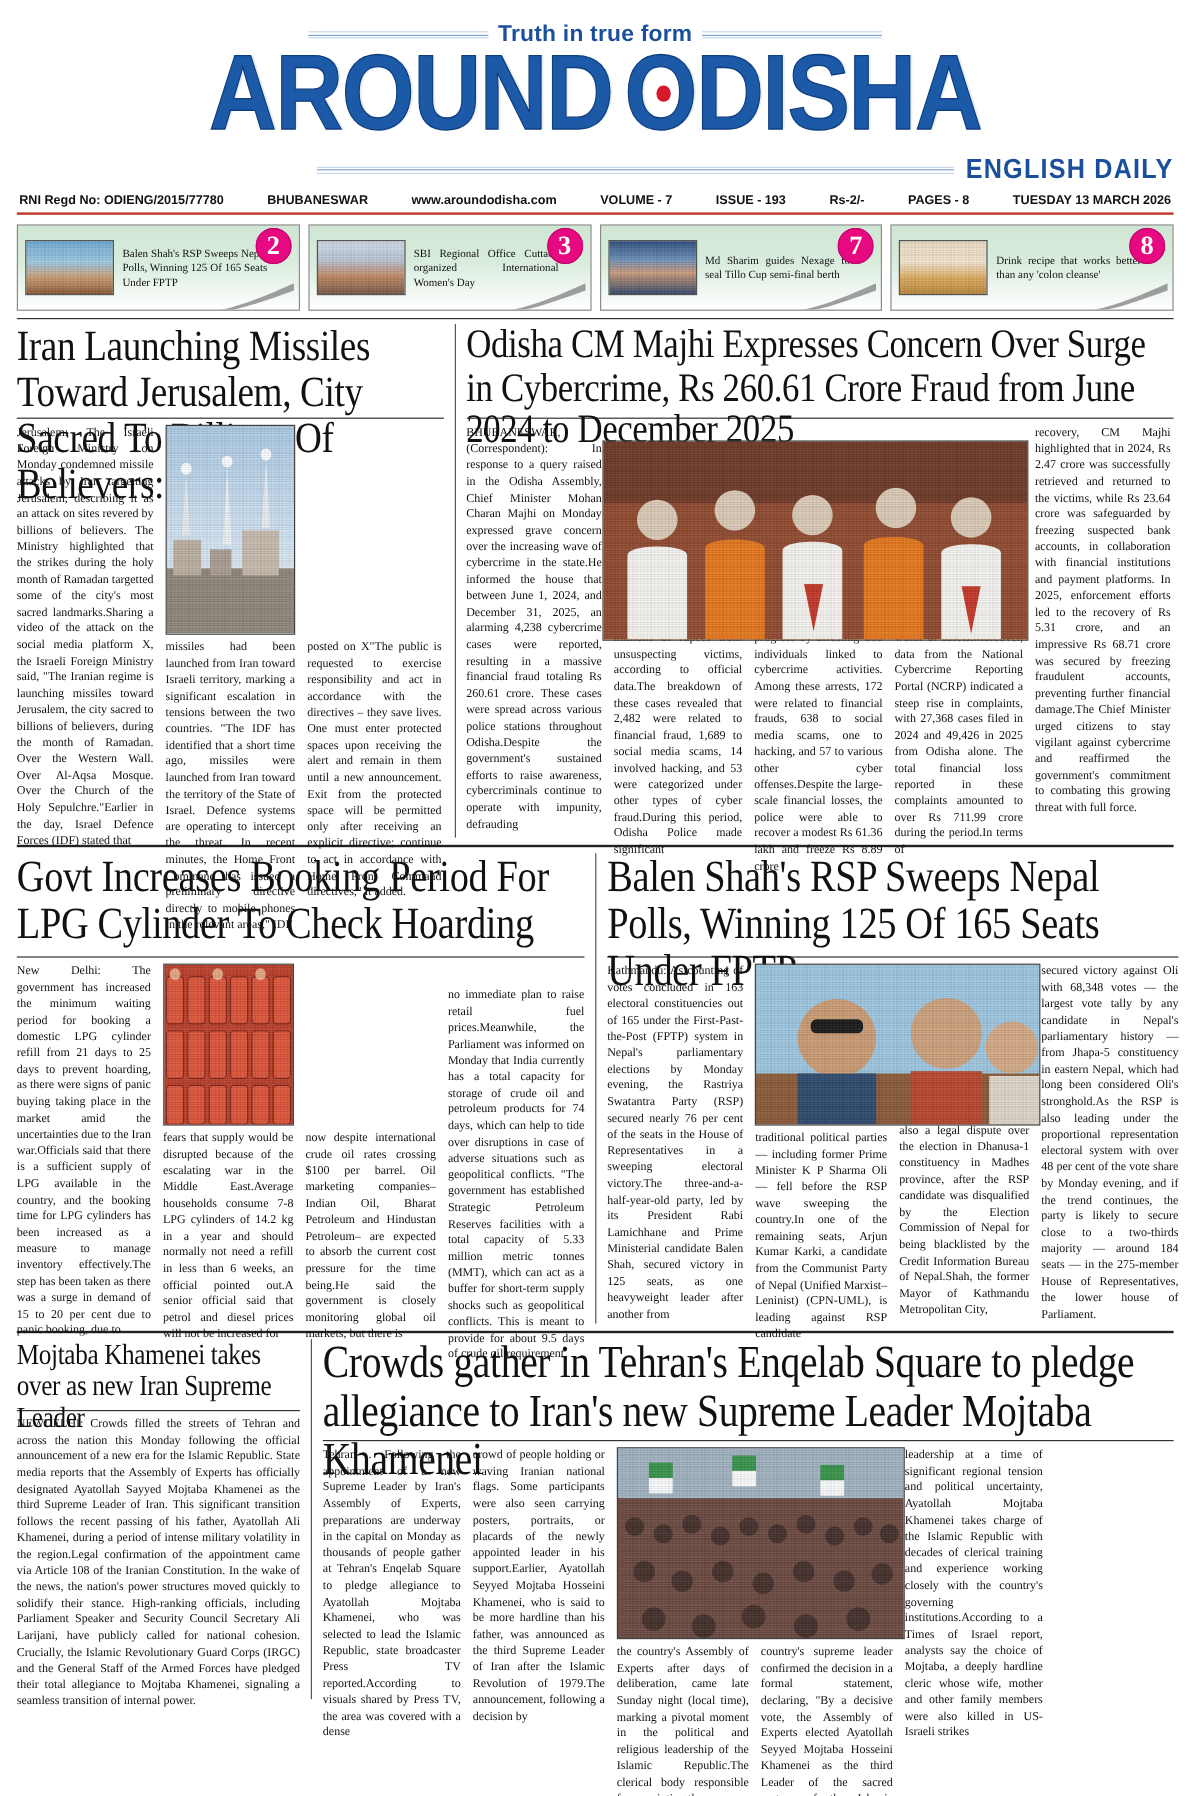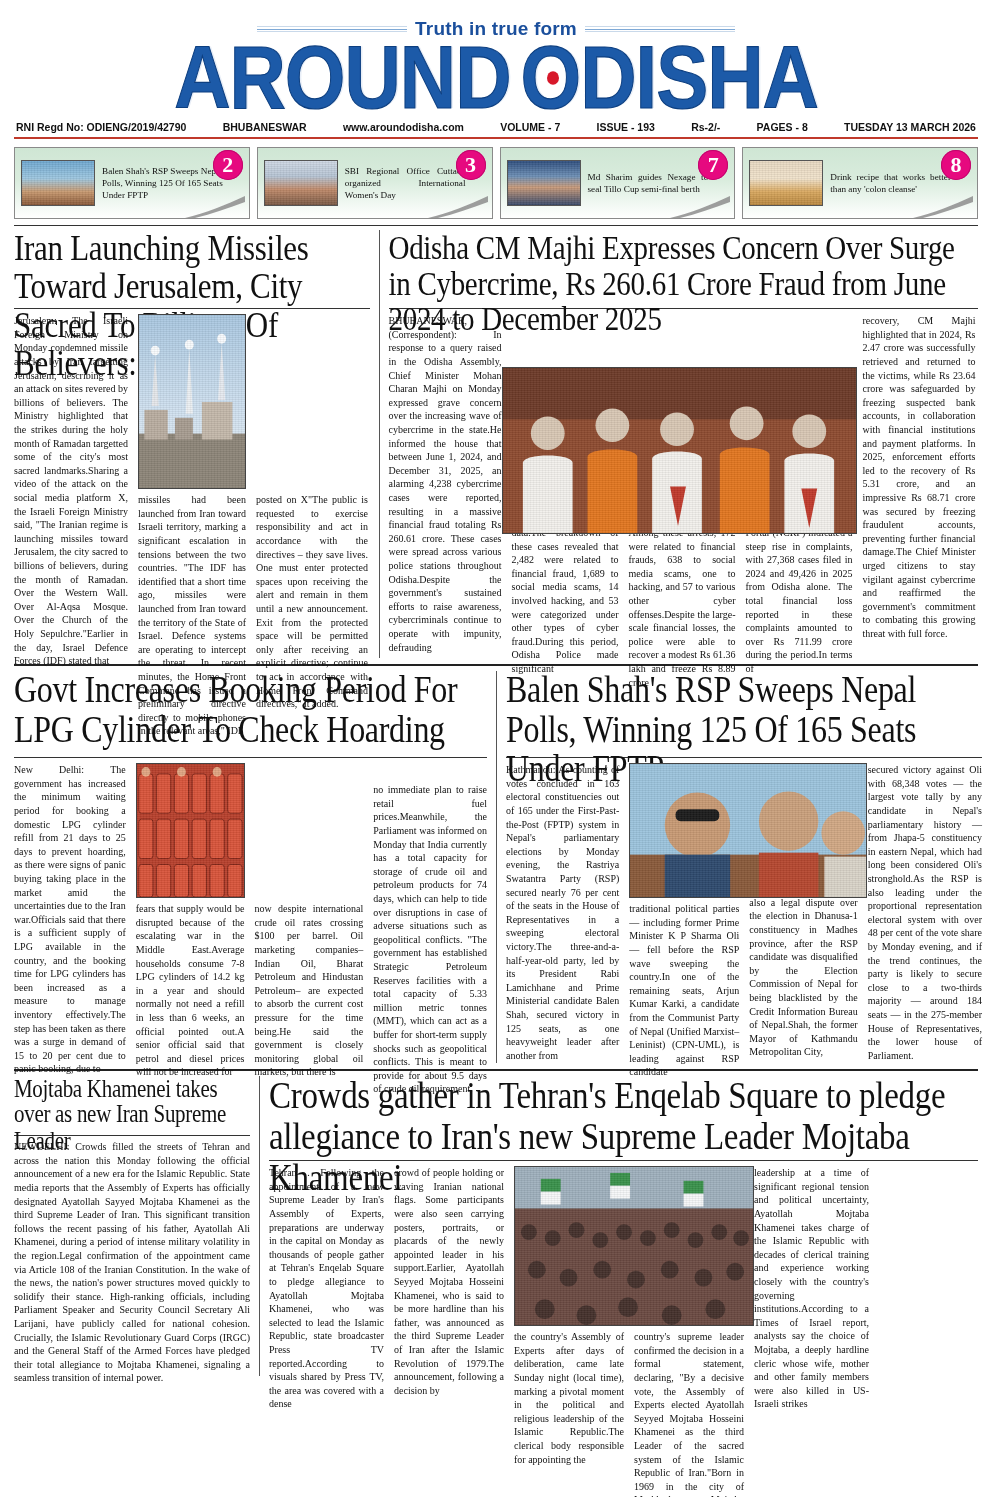--- a/index.html
+++ b/index.html
@@ -158,23 +158,31 @@
     </div>
 
     <div class="mast-title">
       <span class="mast-word">AROUND</span>
       <span class="o-wrap">
         <span class="mast-word">ODISHA</span>
         <span class="odot" style="left:11%;"></span>
       </span>
     </div>
 
+    <div class="sub-row">
+      <span class="sub-rule">
+        <span class="light"></span>
+          <span></span>
+          <span class="light"></span>
+      </span>
+      <span class="english-daily">ENGLISH DAILY</span>
+    </div>
 
     <div class="info-bar">
-      <span class="sep">RNI Regd No: ODIENG/2019/42790</span>
+      <span class="sep">RNI Regd No: ODIENG/2015/77780</span>
       <span class="sep">BHUBANESWAR</span>
       <span class="sep">www.aroundodisha.com</span>
       <span class="sep">VOLUME - 7</span>
       <span class="sep">ISSUE - 193</span>
       <span class="sep">Rs-2/-</span>
       <span class="sep">PAGES - 8</span>
       <span class="sep">TUESDAY 13 MARCH 2026</span>
     </div>
     <div class="red-rule"></div>
   </div>

